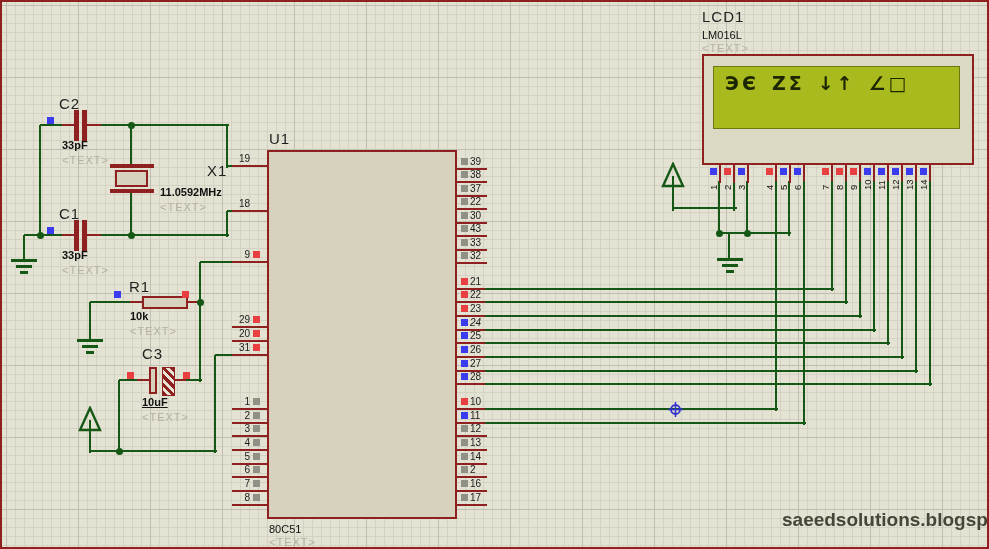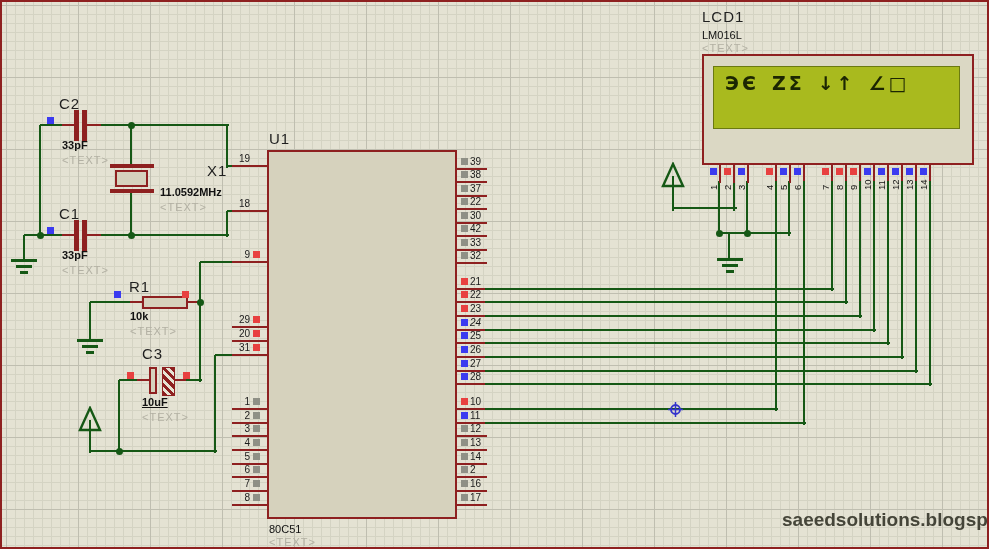--- a/index.html
+++ b/index.html
@@ -204,21 +204,21 @@
       <div class="stub" style="left: 455px; top: 206px; width: 30px; height: 2px;"></div>
       <div class="sq" style="left: 459px; top: 196px; background: rgb(143, 144, 134);"></div>
       <div class="pnum" style="left: 468px; top: 194px;">22</div>
       <div class="pname right" style="left: 320px; top: 202px; width: 130px;"><span>P0.3/AD3</span></div>
       <div class="stub" style="left: 455px; top: 220px; width: 30px; height: 2px;"></div>
       <div class="sq" style="left: 459px; top: 210px; background: rgb(143, 144, 134);"></div>
       <div class="pnum" style="left: 468px; top: 208px;">30</div>
       <div class="pname right" style="left: 320px; top: 216px; width: 130px;"><span>P0.4/AD4</span></div>
       <div class="stub" style="left: 455px; top: 233px; width: 30px; height: 2px;"></div>
       <div class="sq" style="left: 459px; top: 223px; background: rgb(143, 144, 134);"></div>
-      <div class="pnum" style="left: 468px; top: 221px;">42</div>
+      <div class="pnum" style="left: 468px; top: 221px;">43</div>
       <div class="pname right" style="left: 320px; top: 229px; width: 130px;"><span>P0.5/AD5</span></div>
       <div class="stub" style="left: 455px; top: 247px; width: 30px; height: 2px;"></div>
       <div class="sq" style="left: 459px; top: 237px; background: rgb(143, 144, 134);"></div>
       <div class="pnum" style="left: 468px; top: 235px;">33</div>
       <div class="pname right" style="left: 320px; top: 243px; width: 130px;"><span>P0.6/AD6</span></div>
       <div class="stub" style="left: 455px; top: 260px; width: 30px; height: 2px;"></div>
       <div class="sq" style="left: 459px; top: 250px; background: rgb(143, 144, 134);"></div>
       <div class="pnum" style="left: 468px; top: 248px;">32</div>
       <div class="pname right" style="left: 320px; top: 256px; width: 130px;"><span>P0.7/AD7</span></div>
       <div class="stub" style="left: 455px; top: 286px; width: 30px; height: 2px;"></div>

